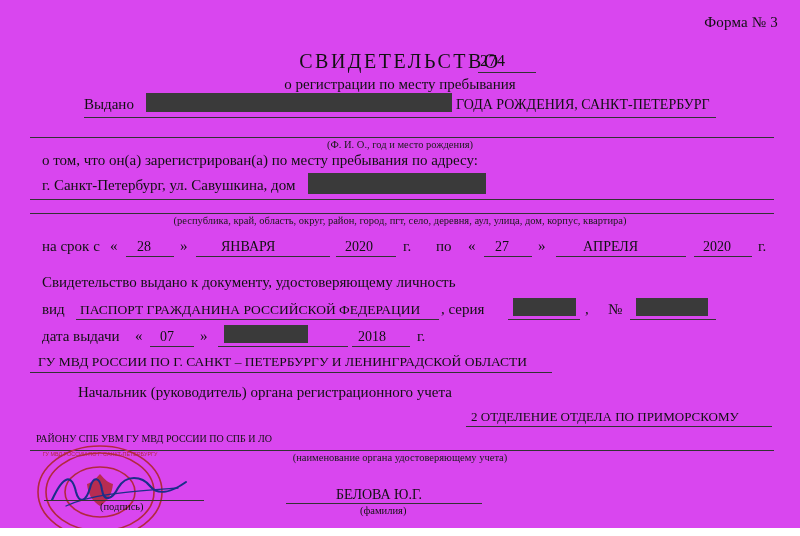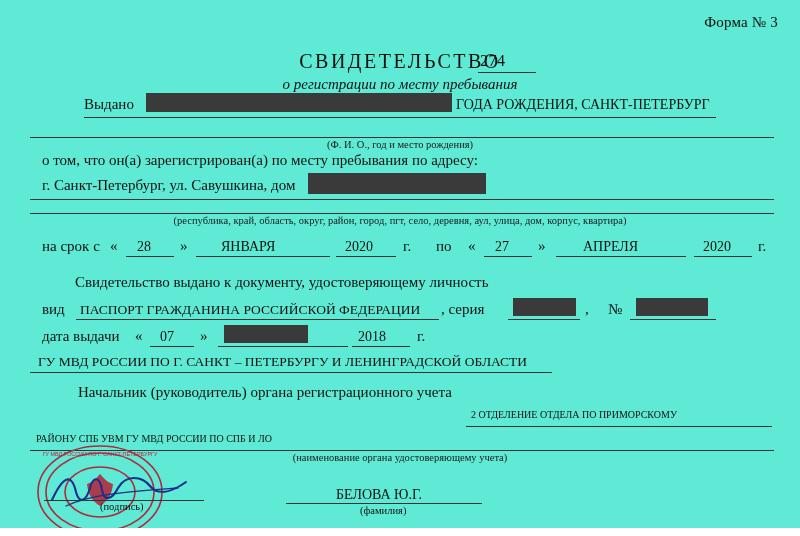--- a/index.html
+++ b/index.html
@@ -12,21 +12,21 @@
     background: #ffffff;
     font-family: "Liberation Serif", serif;
     color: #111111;
     overflow: hidden;
     position: relative;
   }
   .page {
     position: relative;
     width: 800px;
     height: 536px;
-    background: #5eead4;
+    background: #d946ef;
   }
   
   .form-no {
     position: absolute;
     top: 14px;
     right: 22px;
     font-size: 15px;
     letter-spacing: 0.2px;
   }
   
@@ -47,21 +47,20 @@
     font-size: 16px;
     letter-spacing: 0.5px;
   }
   .subtitle {
     position: absolute;
     top: 76px;
     left: 0;
     width: 800px;
     text-align: center;
     font-size: 15px;
-    font-style: italic;
   }
   
   .t {
     position: absolute;
     font-size: 15px;
     white-space: nowrap;
   }
   .t.small {
     font-size: 10.5px;
   }
@@ -156,21 +155,21 @@
   <div class="t" style="left:468px; top:238px;">«</div>
   <div class="t caps" style="left:495px; top:239px;">27</div>
   <div class="rule" style="left:484px; top:256px; width:48px;"></div>
   <div class="t" style="left:538px; top:238px;">»</div>
   <div class="t caps" style="left:583px; top:239px;">АПРЕЛЯ</div>
   <div class="rule" style="left:556px; top:256px; width:130px;"></div>
   <div class="t caps" style="left:703px; top:239px;">2020</div>
   <div class="rule" style="left:694px; top:256px; width:58px;"></div>
   <div class="t" style="left:758px; top:238px;">г.</div>
 
-  <div class="t" style="left:42px; top:274px;margin-left:33px;">Свидетельство выдано к документу, удостоверяющему личность</div>
+  <div class="t" style="left:42px; top:274px;">Свидетельство выдано к документу, удостоверяющему личность</div>
 
   <div class="t" style="left:42px; top:301px;">вид</div>
   <div class="t caps" style="left:80px; top:302px; font-size:13.5px;">ПАСПОРТ ГРАЖДАНИНА РОССИЙСКОЙ ФЕДЕРАЦИИ</div>
   <div class="rule" style="left:76px; top:319px; width:363px;"></div>
   <div class="t" style="left:441px; top:301px;">, серия</div>
   <div class="redact" style="left:513px; top:298px; width:63px; height:18px;"></div>
   <div class="rule" style="left:508px; top:319px; width:72px;"></div>
   <div class="t" style="left:585px; top:301px;">,</div>
   <div class="t" style="left:608px; top:301px;">№</div>
   <div class="redact" style="left:636px; top:298px; width:72px; height:18px;"></div>
@@ -184,21 +183,21 @@
   <div class="redact" style="left:224px; top:325px; width:84px; height:18px;"></div>
   <div class="rule" style="left:218px; top:346px; width:130px;"></div>
   <div class="t caps" style="left:358px; top:329px;">2018</div>
   <div class="rule" style="left:352px; top:346px; width:58px;"></div>
   <div class="t" style="left:417px; top:328px;">г.</div>
 
   <div class="t" style="left:38px; top:354px; font-size:13.5px;">ГУ  МВД  РОССИИ  ПО  Г. САНКТ – ПЕТЕРБУРГУ  И  ЛЕНИНГРАДСКОЙ ОБЛАСТИ</div>
   <div class="rule" style="left:30px; top:372px; width:522px;"></div>
 
   <div class="t" style="left:38px; top:384px;margin-left:40px;">Начальник (руководитель) органа регистрационного учета</div>
-  <div class="t caps" style="left:471px; top:409px; font-size:10px;">2 ОТДЕЛЕНИЕ ОТДЕЛА  ПО ПРИМОРСКОМУ</div>
+  <div class="t caps" style="left:471px; top:409px; font-size:13px;">2 ОТДЕЛЕНИЕ ОТДЕЛА  ПО ПРИМОРСКОМУ</div>
   <div class="rule" style="left:466px; top:426px; width:306px;"></div>
   <div class="t caps" style="left:36px; top:433px; font-size:10px;">РАЙОНУ СПБ УВМ  ГУ  МВД  РОССИИ  ПО СПБ  И  ЛО</div>
   <div class="rule" style="left:30px; top:450px; width:744px;"></div>
   <div class="center-cap" style="top:452px;">(наименование органа удостоверяющему учета)</div>
 
   <div class="stamp">
     <svg width="140" height="96" viewBox="0 0 140 96">
       <g fill="none" stroke="#b2293f" stroke-width="1.6">
         <ellipse cx="70" cy="52" rx="62" ry="46"></ellipse>
         <ellipse cx="70" cy="52" rx="54" ry="39"></ellipse>

